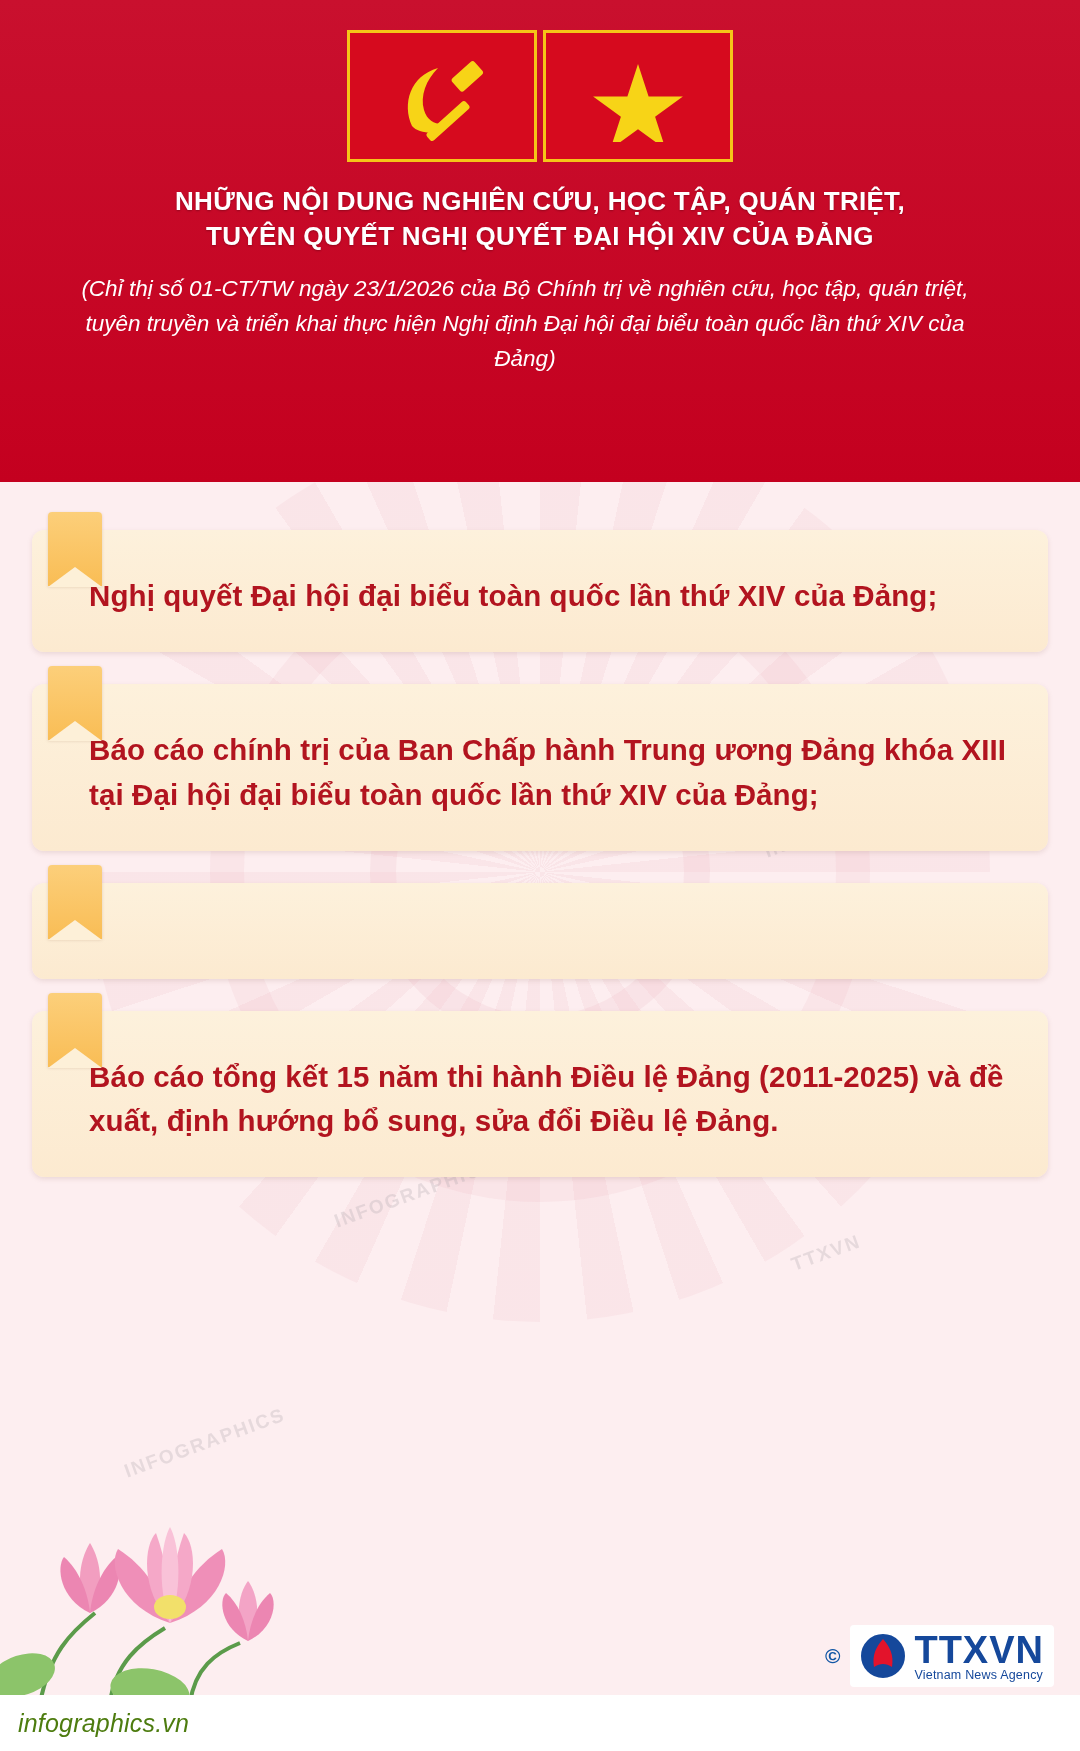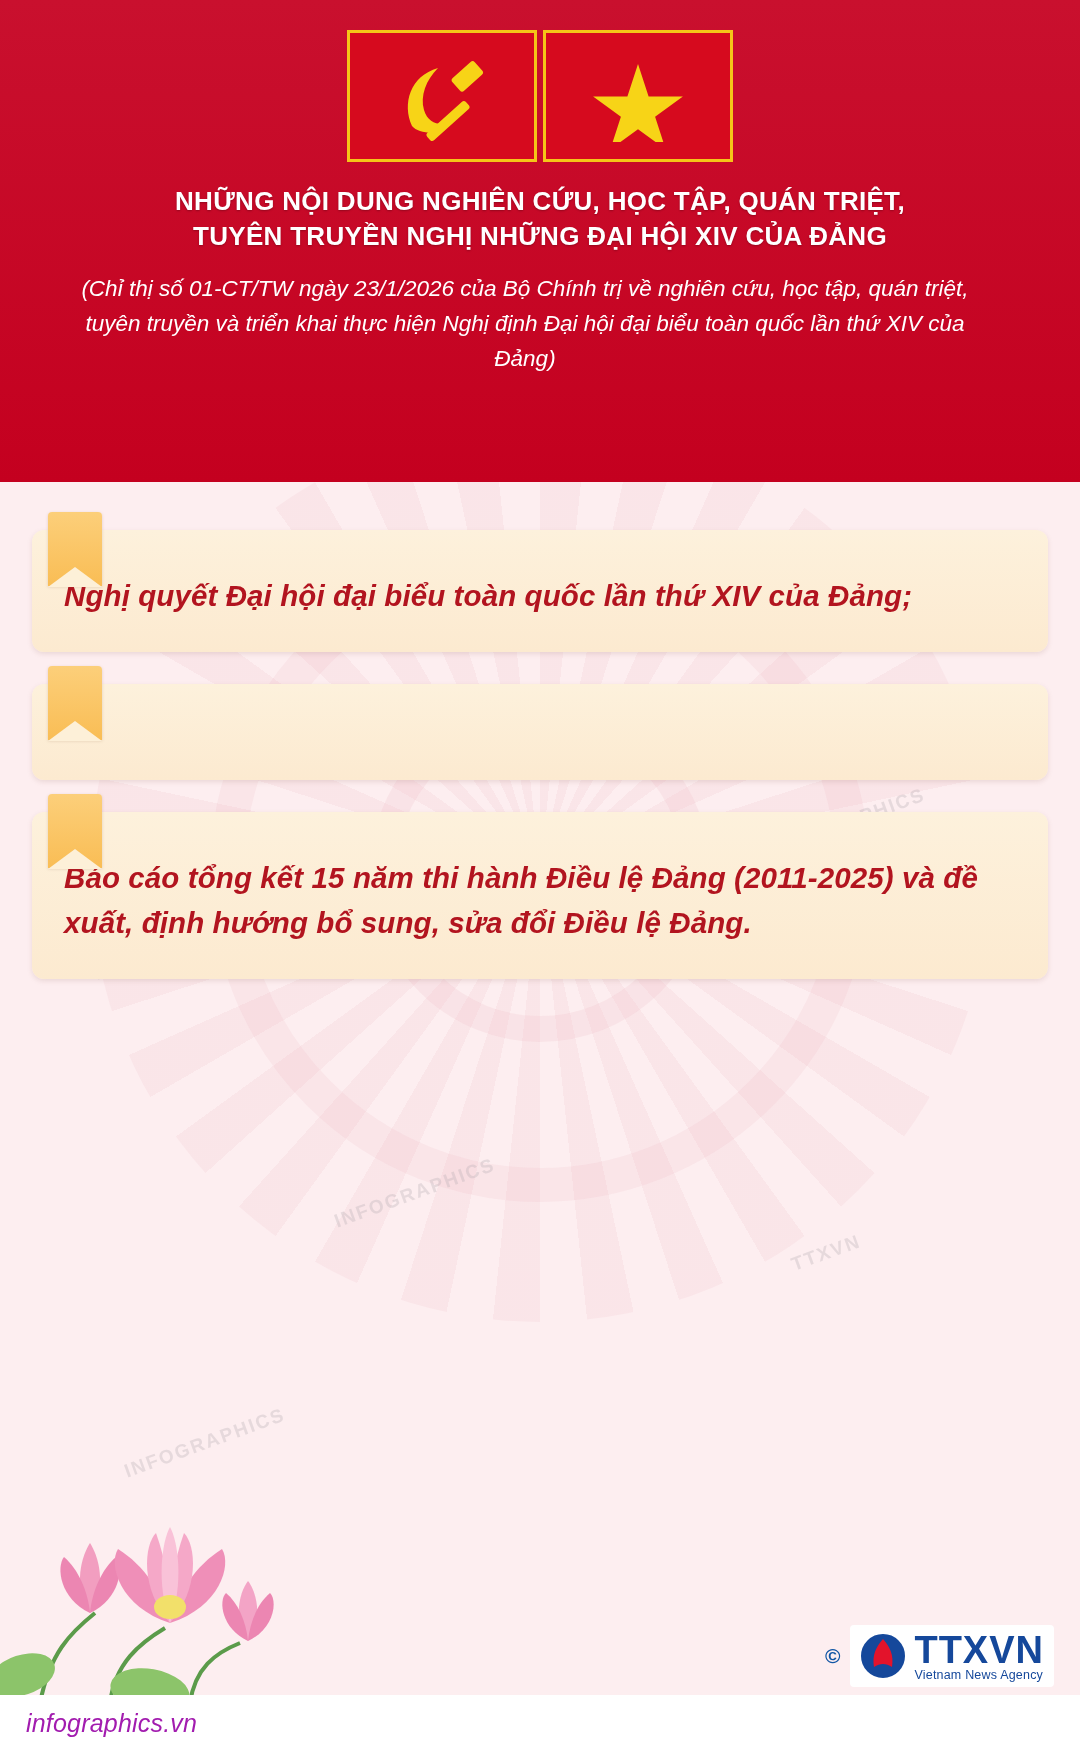--- a/index.html
+++ b/index.html
@@ -123,25 +123,24 @@
   .cards {
     position: relative;
     padding: 48px 32px 0 32px;
   }
   .card {
     position: relative;
     background: #fdf0d8;
     background: linear-gradient(180deg,#fdf1dc 0%, #fcead0 100%);
     border-radius: 12px;
     margin-bottom: 32px;
-    padding: 44px 40px 34px 32px;
+    padding: 44px 40px 34px 57px;
     box-shadow: 0 2px 5px rgba(150,110,100,0.18);
     min-height: 96px;
     box-sizing: border-box;
-    font-style: italic;
   }
   .ribbon {
     position: absolute;
     top: -18px;
     left: 16px;
     width: 54px;
     height: 74px;
     background: #fbc86b;
     background: linear-gradient(180deg,#fccf7a 0%, #f9bd55 100%);
     border-radius: 4px 4px 0 0;
@@ -173,22 +172,22 @@
     left: 0;
     width: 1080px;
     height: 56px;
     background: #ffffff;
     display: flex;
     align-items: center;
   }
   .footer-site {
     font-style: italic;
     font-size: 25px;
-    color: #a21caf;
-    padding-left: 26px;
+    color: #4d7c0f;
+    padding-left: 18px;
     letter-spacing: .2px;
   }
   .ttxvn {
     position: absolute;
     right: 26px;
     bottom: 64px;
     display: flex;
     align-items: center;
     gap: 10px;
   }
@@ -255,21 +254,21 @@
       </div>
       <div class="flag">
         <svg width="120" height="92" viewBox="0 0 120 92" aria-hidden="true">
           <polygon fill="#f7d417" points="60,14 70.6,46.6 104.9,46.6 77.1,66.8 87.7,99.4 60,79.2 32.3,99.4 42.9,66.8 15.1,46.6 49.4,46.6"></polygon>
         </svg>
       </div>
     </div>
 
     <div class="title">
       <span class="line">NHỮNG NỘI DUNG NGHIÊN CỨU, HỌC TẬP, QUÁN TRIỆT,</span>
-      <span class="line">TUYÊN TRUYỀN NGHỊ NHỮNG ĐẠI HỘI XIV CỦA ĐẢNG</span>
+      <span class="line">TUYÊN QUYẾT NGHỊ QUYẾT ĐẠI HỘI XIV CỦA ĐẢNG</span>
     </div>
 
     <div class="subtitle">
       <span class="sline">(Chỉ thị số 01-CT/TW ngày 23/1/2026 của Bộ Chính trị về nghiên cứu, học tập, quán triệt,</span>
       <span class="sline">tuyên truyền và triển khai thực hiện Nghị định Đại hội đại biểu toàn quốc lần thứ XIV của Đảng)</span>
     </div>
   </div>
 
   <div class="body-area">
     <div class="drum"></div>
@@ -282,20 +281,24 @@
     <div class="wm" style="left:790px; top:760px;">TTXVN</div>
     <div class="wm" style="left:120px; top:950px;">INFOGRAPHICS</div>
 
     <div class="cards">
 
       <div class="card">
         <div class="ribbon"></div>
         <div class="card-text">Nghị quyết Đại hội đại biểu toàn quốc lần thứ XIV của Đảng;</div>
       </div>
 
+      <div class="card">
+        <div class="ribbon"></div>
+        <div class="card-text">Báo cáo chính trị của Ban Chấp hành Trung ương Đảng khóa XIII tại Đại hội đại biểu toàn quốc lần thứ XIV của Đảng;</div>
+      </div>
 
       <div class="card">
         <div class="ribbon"></div>
       </div>
 
       <div class="card">
         <div class="ribbon"></div>
         <div class="card-text">Báo cáo tổng kết 15 năm thi hành Điều lệ Đảng (2011-2025) và đề xuất, định hướng bổ sung, sửa đổi Điều lệ Đảng.</div>
       </div>
 

